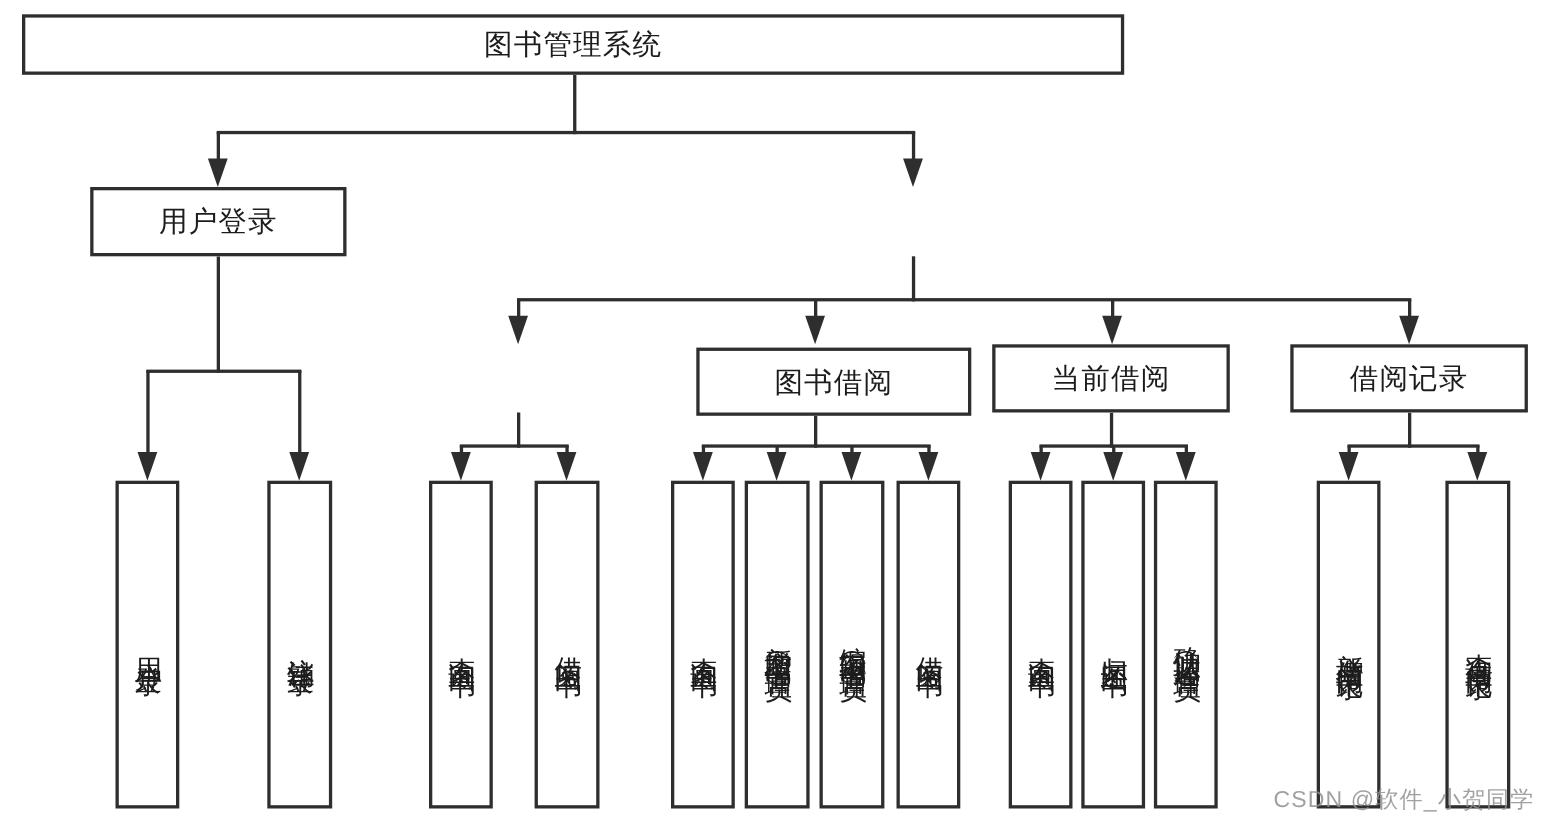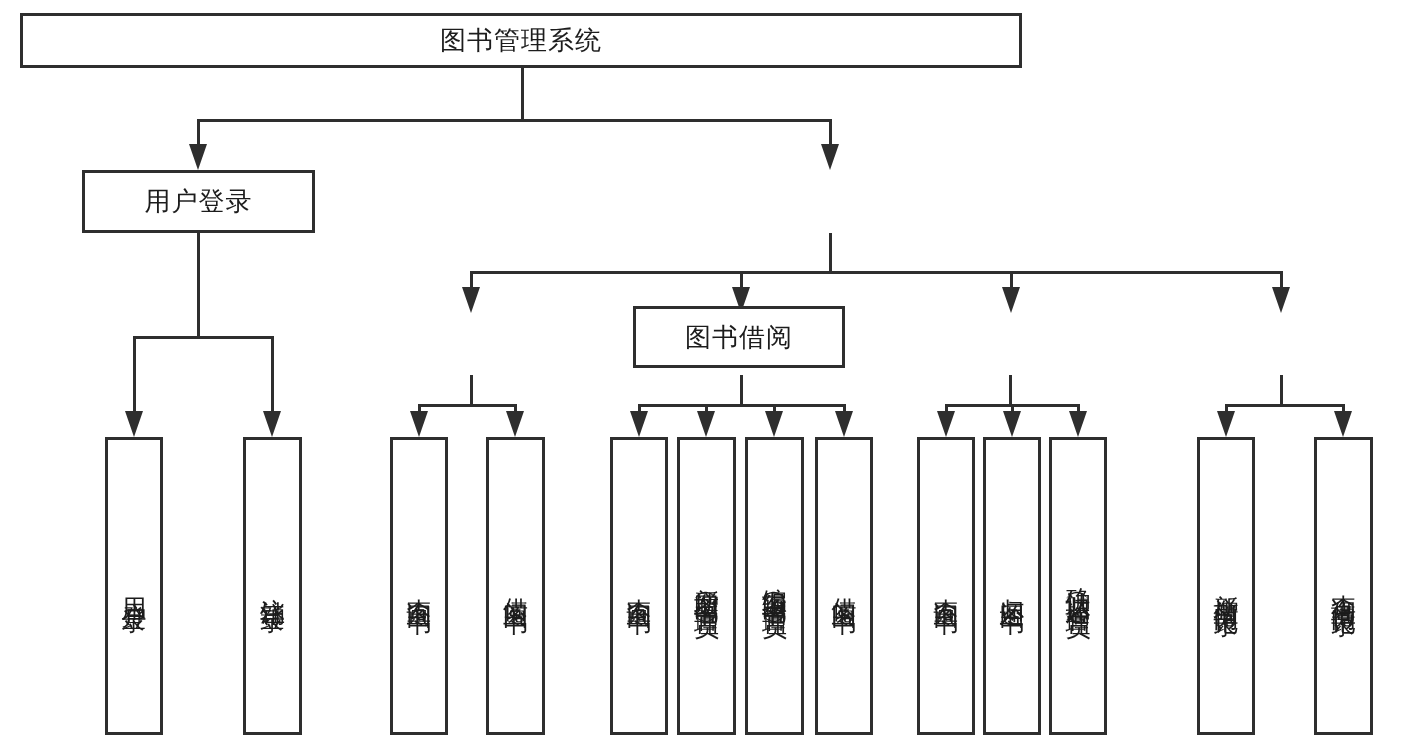--- a/index.html
+++ b/index.html
@@ -67,22 +67,28 @@
 <div id="canvas">
 
   <div class="box" style="left:20px; top:13px; width:1002px; height:55px;">
     <span class="lbl">图书管理系统</span>
   </div>
 
   <div class="box" style="left:82px; top:170px; width:233px; height:63px;">
     <span class="lbl">用户登录</span>
   </div>
 
-  <div class="box" style="left:633px; top:306px; width:212px; height:62px;text-align:right;">
+  <div class="box" style="left:633px; top:316px; width:250px; height:62px;text-align:right;">
     <span class="lbl">图书借阅</span>
+  </div>
+  <div class="box" style="left:902px; top:313px; width:216px; height:62px;">
+    <span class="lbl">当前借阅</span>
+  </div>
+  <div class="box" style="left:1173px; top:313px; width:216px; height:62px;">
+    <span class="lbl">借阅记录</span>
   </div>
 
   <div class="box vbox" style="left:105px; top:437px; width:58px; height:298px;">
     <span class="lbl">用户登录</span>
   </div>
   <div class="box vbox" style="left:243px; top:437px; width:59px; height:298px;">
     <span class="lbl">注销登录</span>
   </div>
 
   <div class="box vbox" style="left:390px; top:437px; width:58px; height:298px;">
@@ -115,20 +121,21 @@
     <span class="lbl">确认归还（管理员）</span>
   </div>
 
   <div class="box vbox" style="left:1197px; top:437px; width:58px; height:298px;">
     <span class="lbl">新增借阅记录</span>
   </div>
   <div class="box vbox" style="left:1314px; top:437px; width:59px; height:298px;">
     <span class="lbl">查询借阅记录</span>
   </div>
 
+  <div id="watermark">CSDN @软件_小贺同学</div>
 <div class="vline" style="left: 521px; top: 68px; width: 3px; height: 54px;"></div>
     <div class="vline" style="left: 197px; top: 233px; width: 3px; height: 106px;"></div>
     <div class="vline" style="left: 829px; top: 233px; width: 3px; height: 41px;"></div>
     <div class="vline" style="left: 470px; top: 375px; width: 3px; height: 32px;"></div>
     <div class="vline" style="left: 740px; top: 375px; width: 3px; height: 32px;"></div>
     <div class="vline" style="left: 1009px; top: 375px; width: 3px; height: 32px;"></div>
     <div class="vline" style="left: 1280px; top: 375px; width: 3px; height: 32px;"></div>
     <div class="hline" style="left: 197px; top: 119px; width: 635px; height: 3px;"></div>
     <div class="hline" style="left: 133px; top: 336px; width: 141px; height: 3px;"></div>
     <div class="hline" style="left: 470px; top: 271px; width: 813px; height: 3px;"></div>

